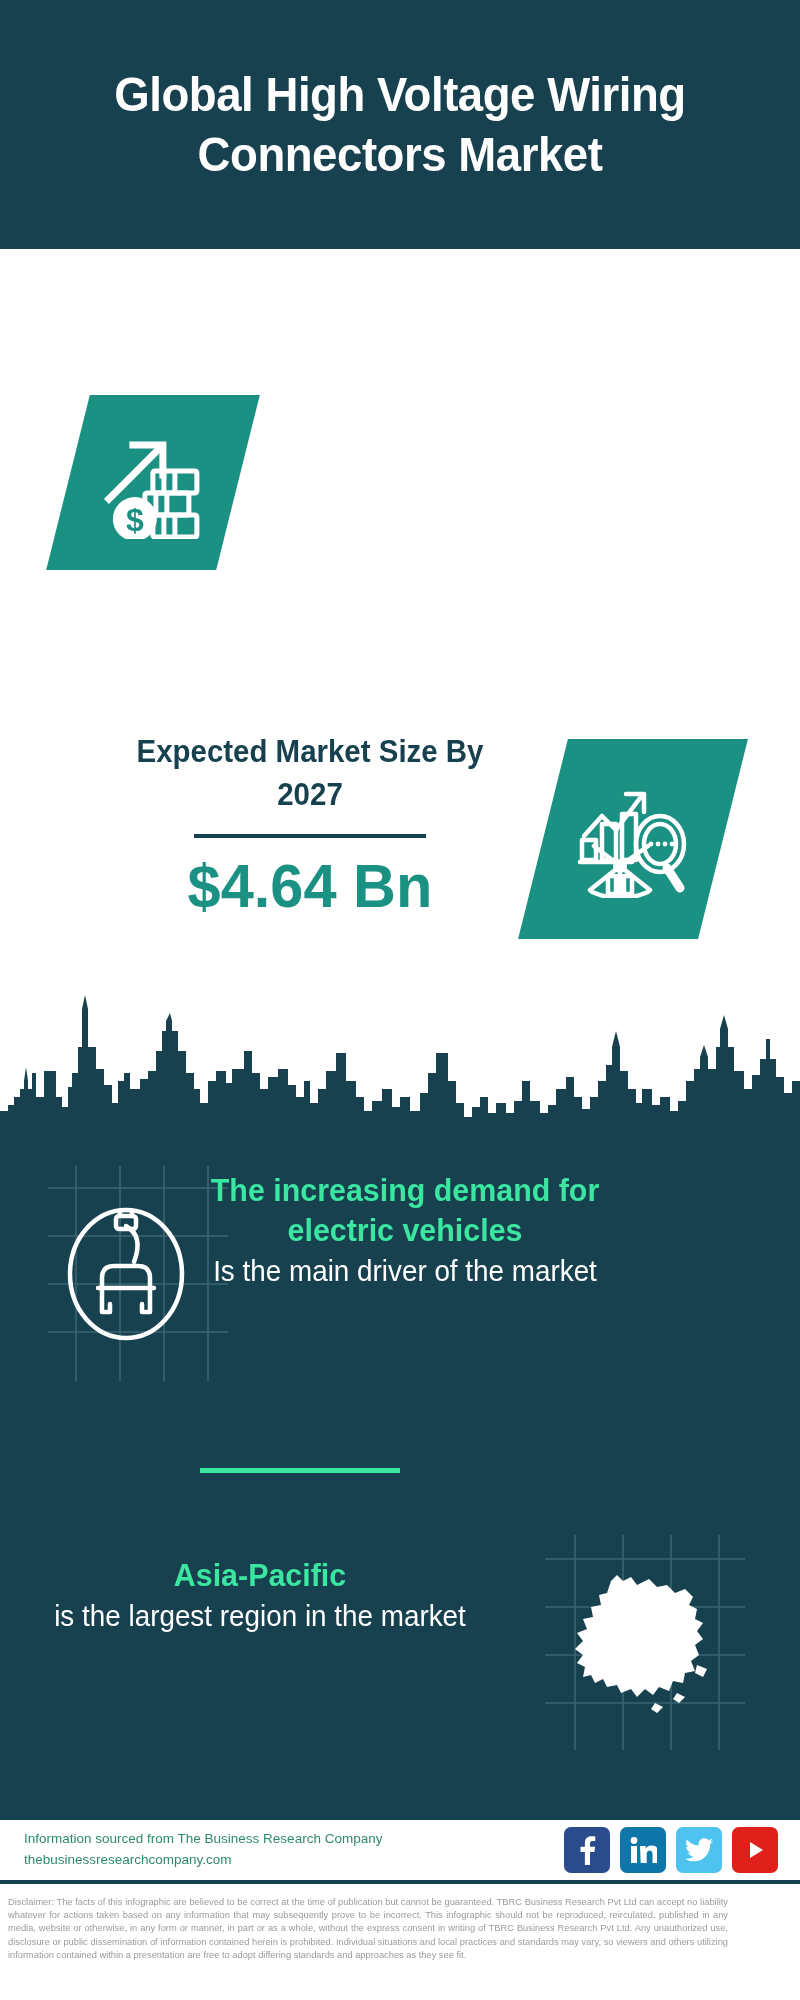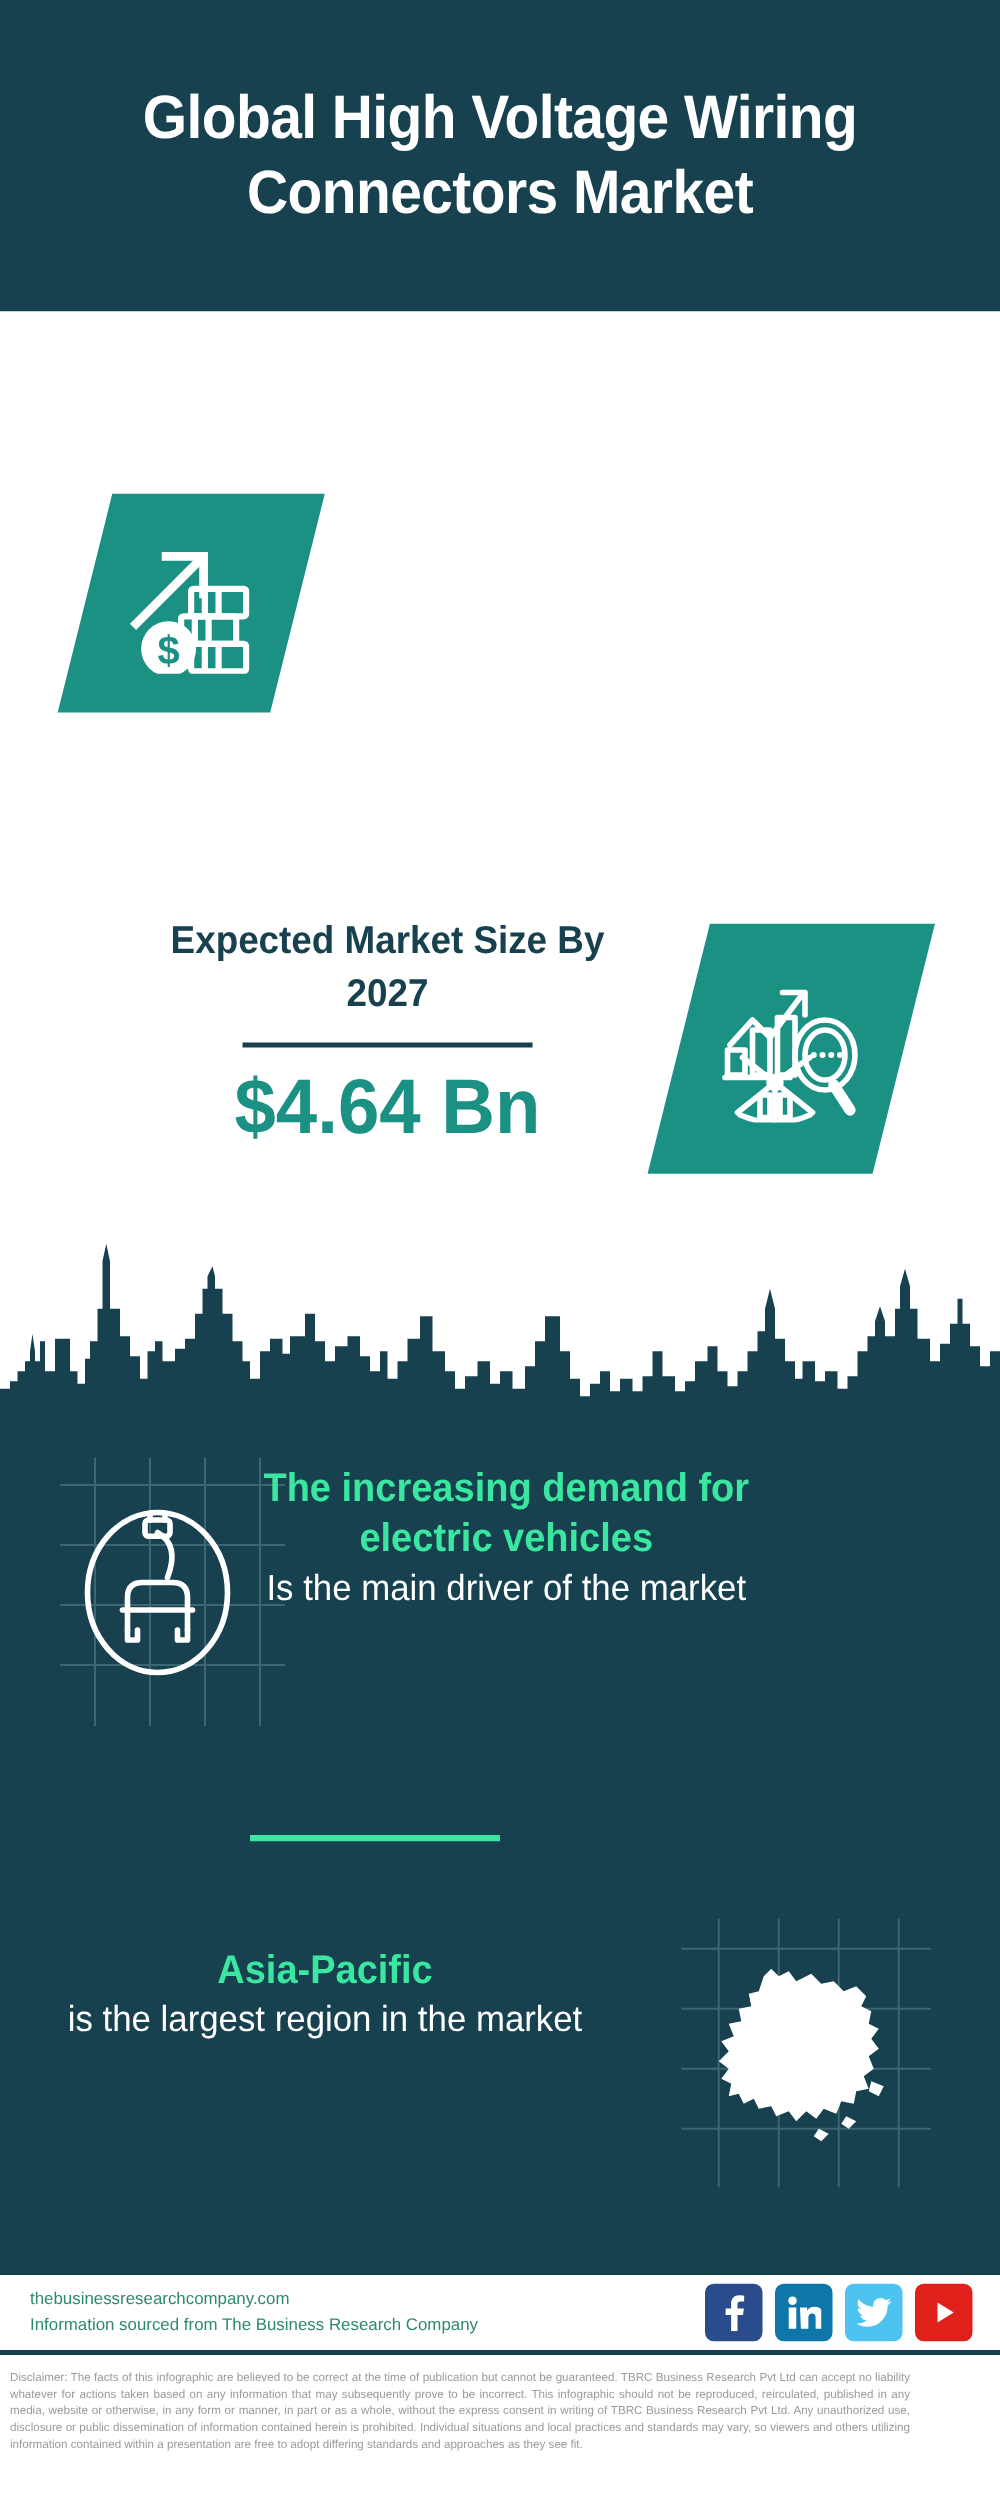--- a/index.html
+++ b/index.html
@@ -236,22 +236,22 @@
         <line x1="0" y1="72" x2="200" y2="72"></line>
         <line x1="0" y1="120" x2="200" y2="120"></line>
         <line x1="0" y1="168" x2="200" y2="168"></line>
       </g>
       <path fill="#ffffff" d="M66 46 L72 40 L78 46 L86 42 L92 50 L104 44 L112 52 L122 50 L130 58 L140 54 L148 62 L144 70 L152 74 L150 84 L158 88 L152 96 L158 104 L150 110 L154 120 L146 126 L150 136 L140 138 L138 148 L128 146 L124 156 L114 152 L108 160 L100 154 L92 162 L86 154 L76 158 L72 150 L62 152 L58 144 L50 148 L46 140 L38 142 L40 132 L32 128 L38 120 L30 114 L38 106 L32 98 L42 94 L38 84 L48 82 L46 72 L56 70 L54 60 L62 58 Z M152 130 L162 134 L158 142 L150 138 Z M110 168 L118 172 L112 178 L106 174 Z M132 158 L140 162 L134 168 L128 164 Z"></path>
     </svg>
   </div>
 
   <div class="footer">
     <div class="footer-text">
+      <div class="footer-line">Information sourced from The Business Research Company</div>
       <div class="footer-line">thebusinessresearchcompany.com</div>
-      <div class="footer-line">Information sourced from The Business Research Company</div>
     </div>
   </div>
 
   <div class="socials">
     <div class="sicon fb">
       <svg width="26" height="30" viewBox="0 0 26 30">
           <path fill="#ffffff" d="M16 30 V17 h4.4 l0.7-5.2H16V8.6c0-1.5.4-2.5 2.6-2.5h2.7V1.5C20.8 1.4 19.2 1.2 17.4 1.2c-3.9 0-6.5 2.3-6.5 6.7v3.9H6.5V17h4.4v13z"></path>
         </svg>
     </div>
     <div class="sicon li">

